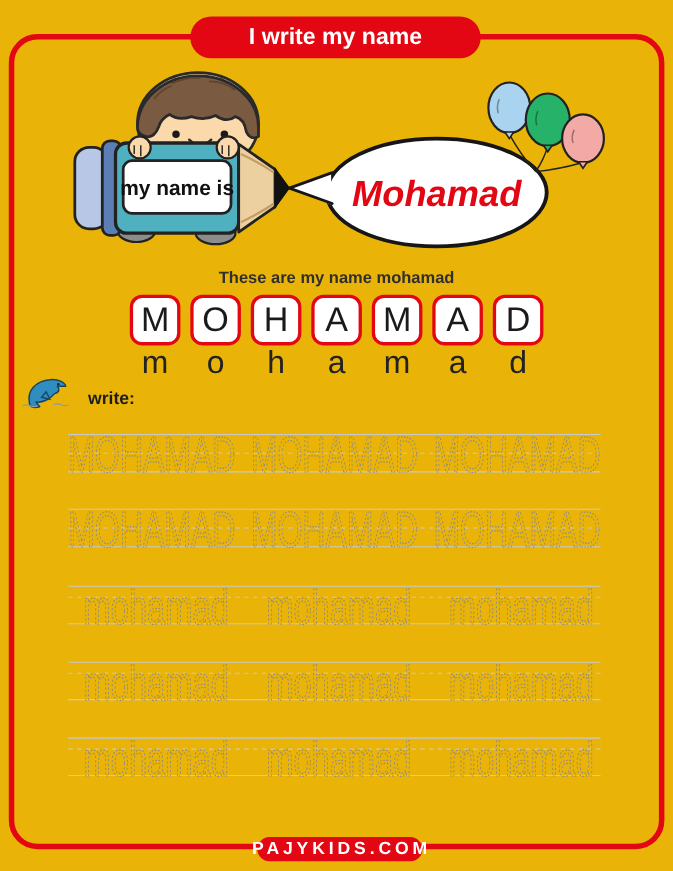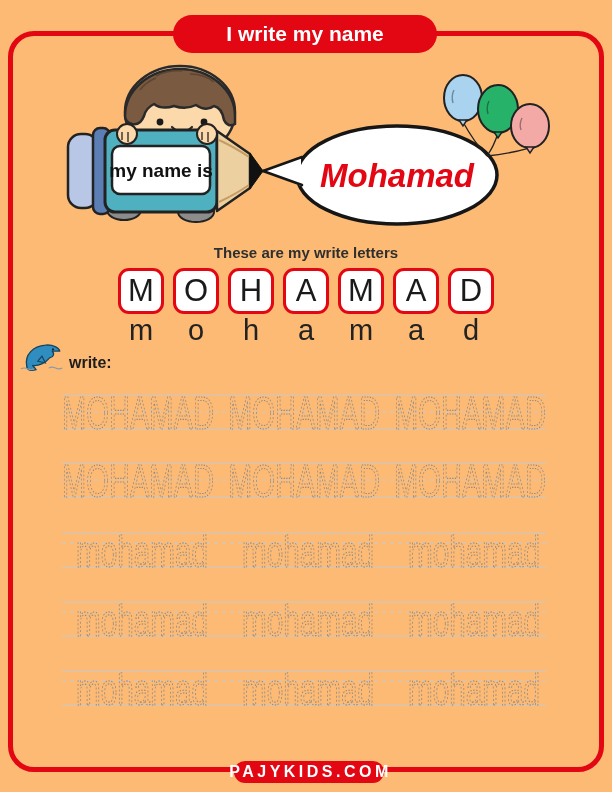--- a/index.html
+++ b/index.html
@@ -1,32 +1,32 @@
 <!DOCTYPE html>
 <html><head>
 <meta charset="utf-8">
 <style>
   html,body{margin:0;padding:0;background:#fff;}
-  #page{position:relative;width:612px;height:792px;background:#fdba74;overflow:hidden;
+  #page{position:relative;width:612px;height:792px;background:#eab308;overflow:hidden;
         font-family:"Liberation Sans",sans-serif;}
   .page-border{position:absolute;left:8px;top:31px;width:596px;height:741px;
         border:5px solid #e30613;border-radius:26px;box-sizing:border-box;}
   .header-pill{position:absolute;left:173px;top:15px;width:264px;height:38px;
         background:#e30613;border-radius:19px;display:flex;align-items:center;justify-content:center;
         color:#fff;font-size:21px;font-weight:700;z-index:5;}
   .hero{position:absolute;left:56px;top:60px;width:500px;height:178px;}
   .letters-heading{position:absolute;left:0;top:244px;width:612px;text-align:center;
         font-size:15px;font-weight:700;color:#2f2f2f;}
   .letterbox-row{position:absolute;left:118px;top:268px;display:flex;gap:9px;}
   .letterbox{width:46px;height:46px;border:3px solid #e30613;border-radius:11px;box-sizing:border-box;
         display:flex;align-items:center;justify-content:center;background:#fff;}
   .letterbox span{font-size:31px;font-weight:300;color:#1a1a1a;}
   .lowercase-row{position:absolute;left:118px;top:314px;display:flex;gap:9px;}
   .lowercase-row .cell{width:46px;text-align:center;font-size:29px;font-weight:300;color:#222;}
-  .write-prompt{position:absolute;left:20px;top:340px;display:flex;align-items:flex-end;gap:5px;}
+  .write-prompt{position:absolute;left:20px;top:340px;display:flex;align-items:flex-end;gap:16px;}
   .write-label{font-size:16px;font-weight:700;color:#1d1d1d;padding-bottom:2px;}
   .trace-row{position:absolute;left:58px;width:492px;height:46px;}
   .footer-pill{position:absolute;left:234px;top:761px;width:150px;height:22px;background:#e30613;
         border-radius:11px;display:flex;align-items:center;justify-content:center;z-index:5;}
   .footer-pill span{color:#fff;font-size:16px;font-weight:700;letter-spacing:3.5px;padding-left:3px;}
   svg text.trace{font-family:"Liberation Sans",sans-serif;fill:none;stroke:#8a8a8a;
         stroke-width:1.1;stroke-dasharray:2 2.1;}
   svg line.guide{stroke:#c9c9c9;stroke-width:1;}
   svg line.guide-mid{stroke:#c9c9c9;stroke-width:1;stroke-dasharray:4 4;}
 </style>
@@ -93,21 +93,21 @@
       <path d="M398,30 Q395,36 397,43" fill="none" stroke="rgba(0,0,0,0.35)" stroke-width="1.4"></path>
       <ellipse cx="442" cy="49" rx="20" ry="24" fill="#27b269" stroke="#222" stroke-width="2"></ellipse>
       <polygon points="438,72 446,72 442,78" fill="#27b269" stroke="#222" stroke-width="1.5"></polygon>
       <path d="M433,41 Q430,47 432,54" fill="none" stroke="rgba(0,0,0,0.35)" stroke-width="1.4"></path>
       <ellipse cx="474" cy="66" rx="19" ry="22" fill="#f3a9a6" stroke="#222" stroke-width="2"></ellipse>
       <polygon points="470,87 478,87 474,93" fill="#f3a9a6" stroke="#222" stroke-width="1.5"></polygon>
       <path d="M466,58 Q463,64 465,70" fill="none" stroke="rgba(0,0,0,0.35)" stroke-width="1.4"></path>
     </g>
   </svg>
 
-  <div class="letters-heading">These are my write letters</div>
+  <div class="letters-heading">These are my name mohamad</div>
 
   <div class="letterbox-row">
     <div class="letterbox">
         <span>M</span>
       </div>
     <div class="letterbox">
         <span>O</span>
       </div>
     <div class="letterbox">
         <span>H</span>

